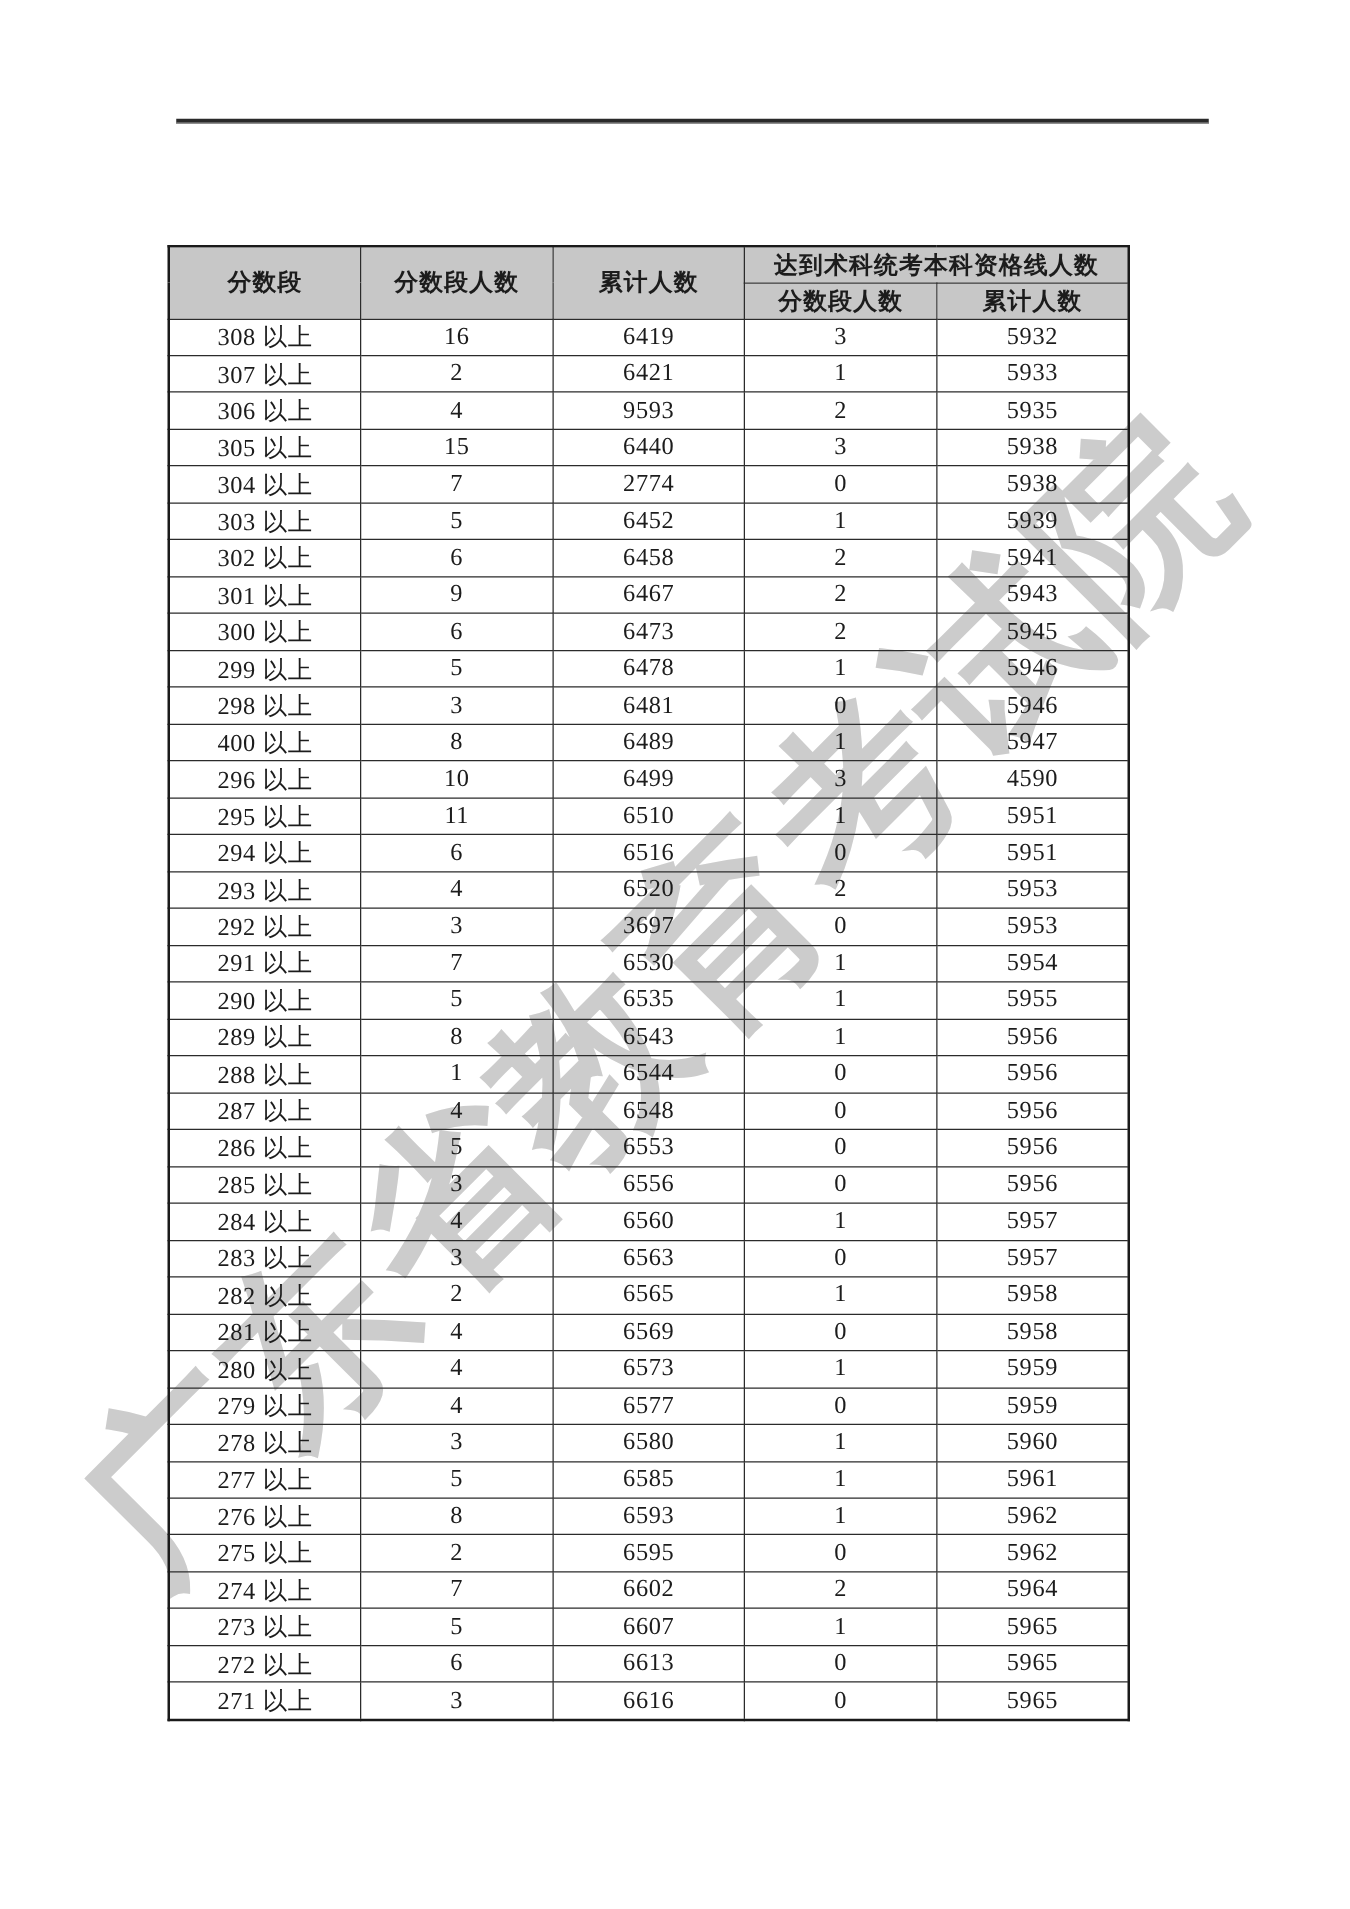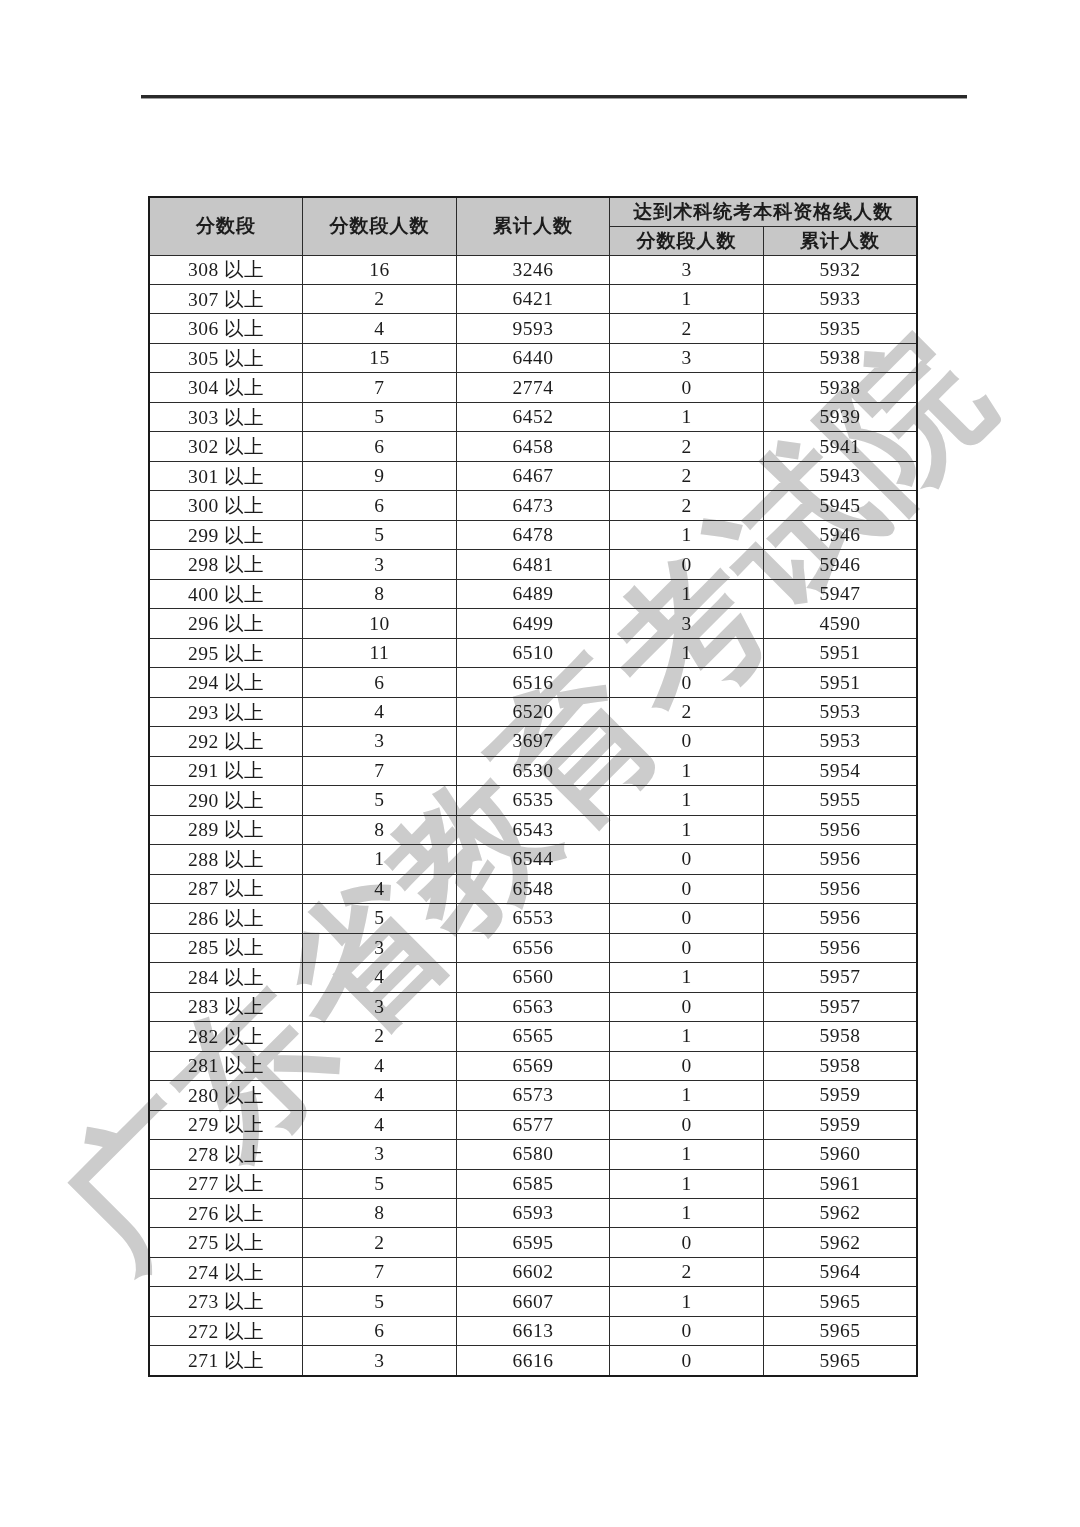--- a/index.html
+++ b/index.html
@@ -28,21 +28,21 @@
     font-weight: 700;
     letter-spacing: 4px;
     white-space: nowrap;
     color: #cccccc;
     z-index: 1;
     user-select: none;
   }
 
   table.score-table {
     position: absolute;
-    left: 148px; top: 196px;
+    left: 134px; top: 196px;
     width: 770px; height: 1181px;
     border-collapse: collapse;
     table-layout: fixed;
     z-index: 2;
     text-align: center;
   }
   table.score-table { border: 2px solid #1a1a1a; }
   .score-table th, .score-table td {
     border: 1px solid #2b2b2b;
     vertical-align: middle;
@@ -86,21 +86,21 @@
     </tr>
     <tr>
       <th>分数段人数</th>
       <th>累计人数</th>
     </tr>
   </thead>
   <tbody id="table-body">
       <tr>
         <td>308 以上</td>
         <td>16</td>
-        <td>3246</td>
+        <td>6419</td>
         <td>3</td>
         <td>5932</td>
       </tr>
       <tr>
         <td>307 以上</td>
         <td>2</td>
         <td>6421</td>
         <td>1</td>
         <td>5933</td>
       </tr>

